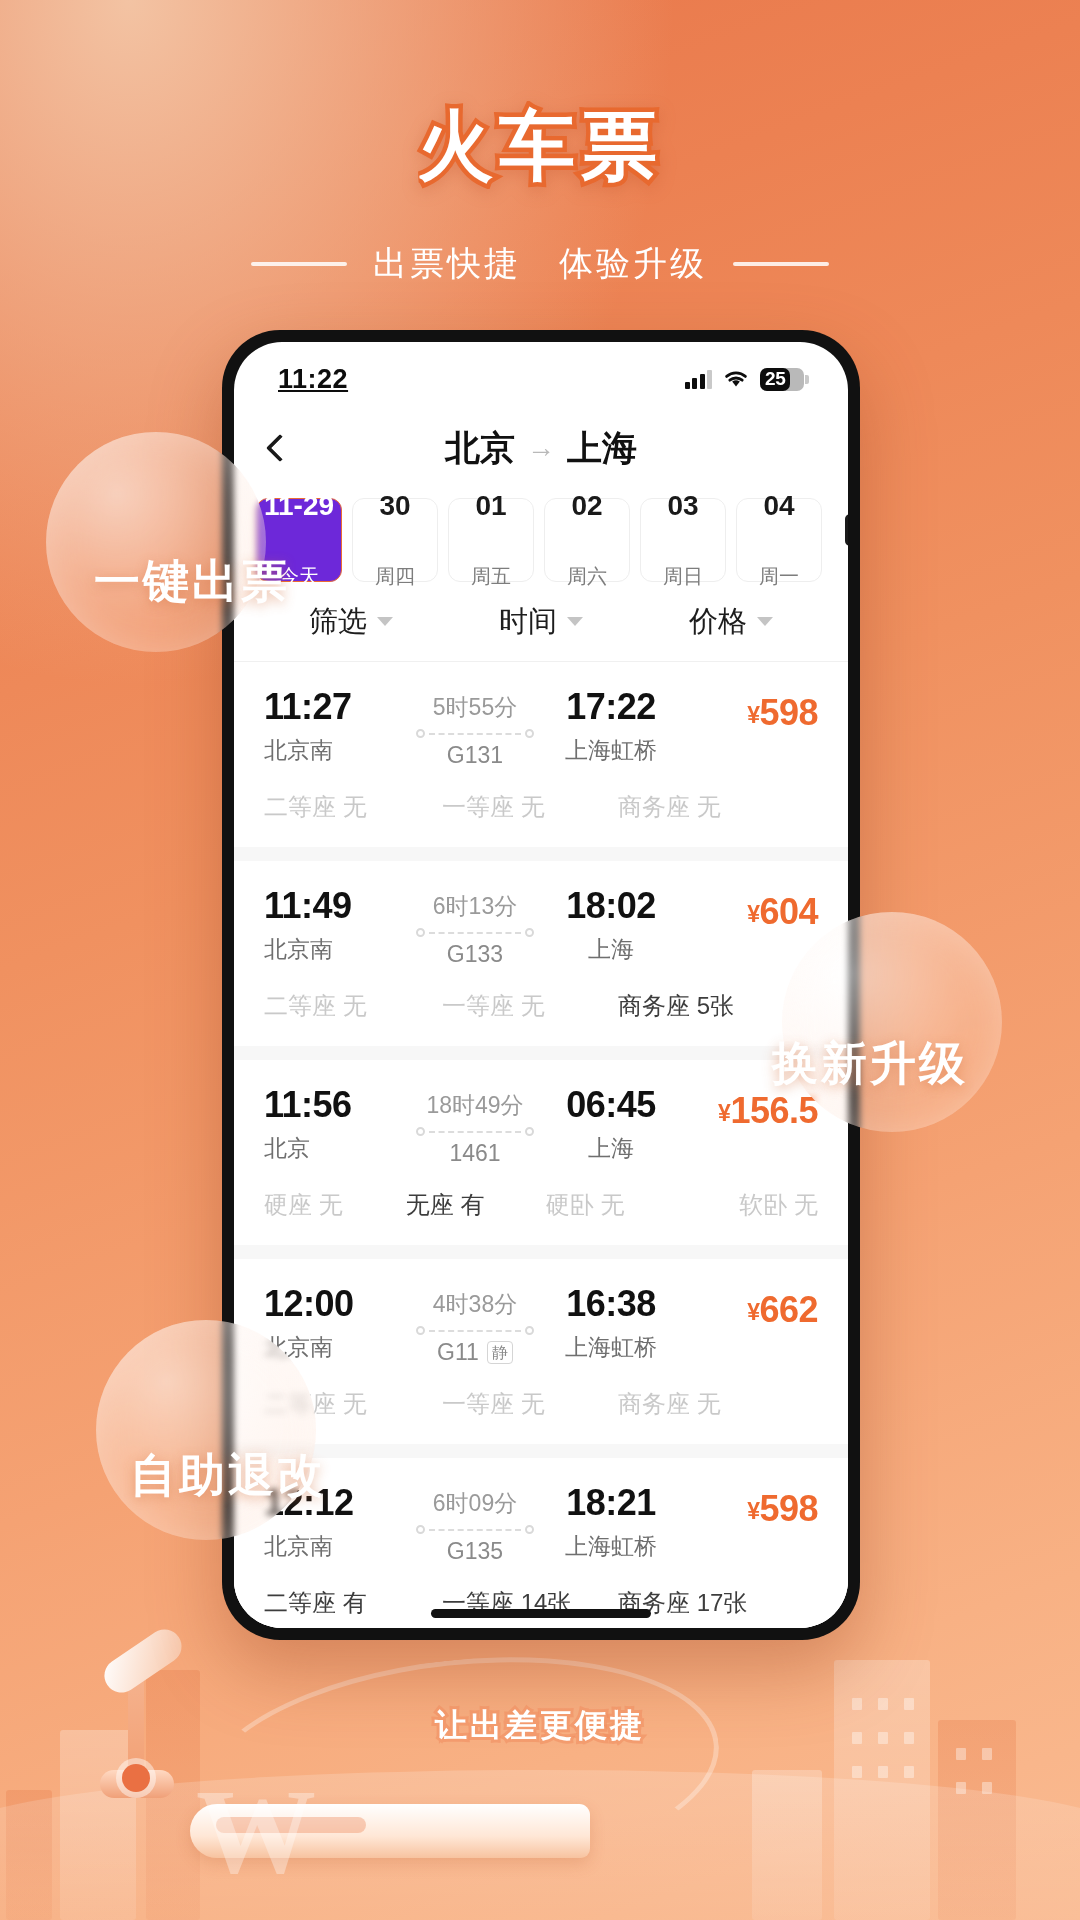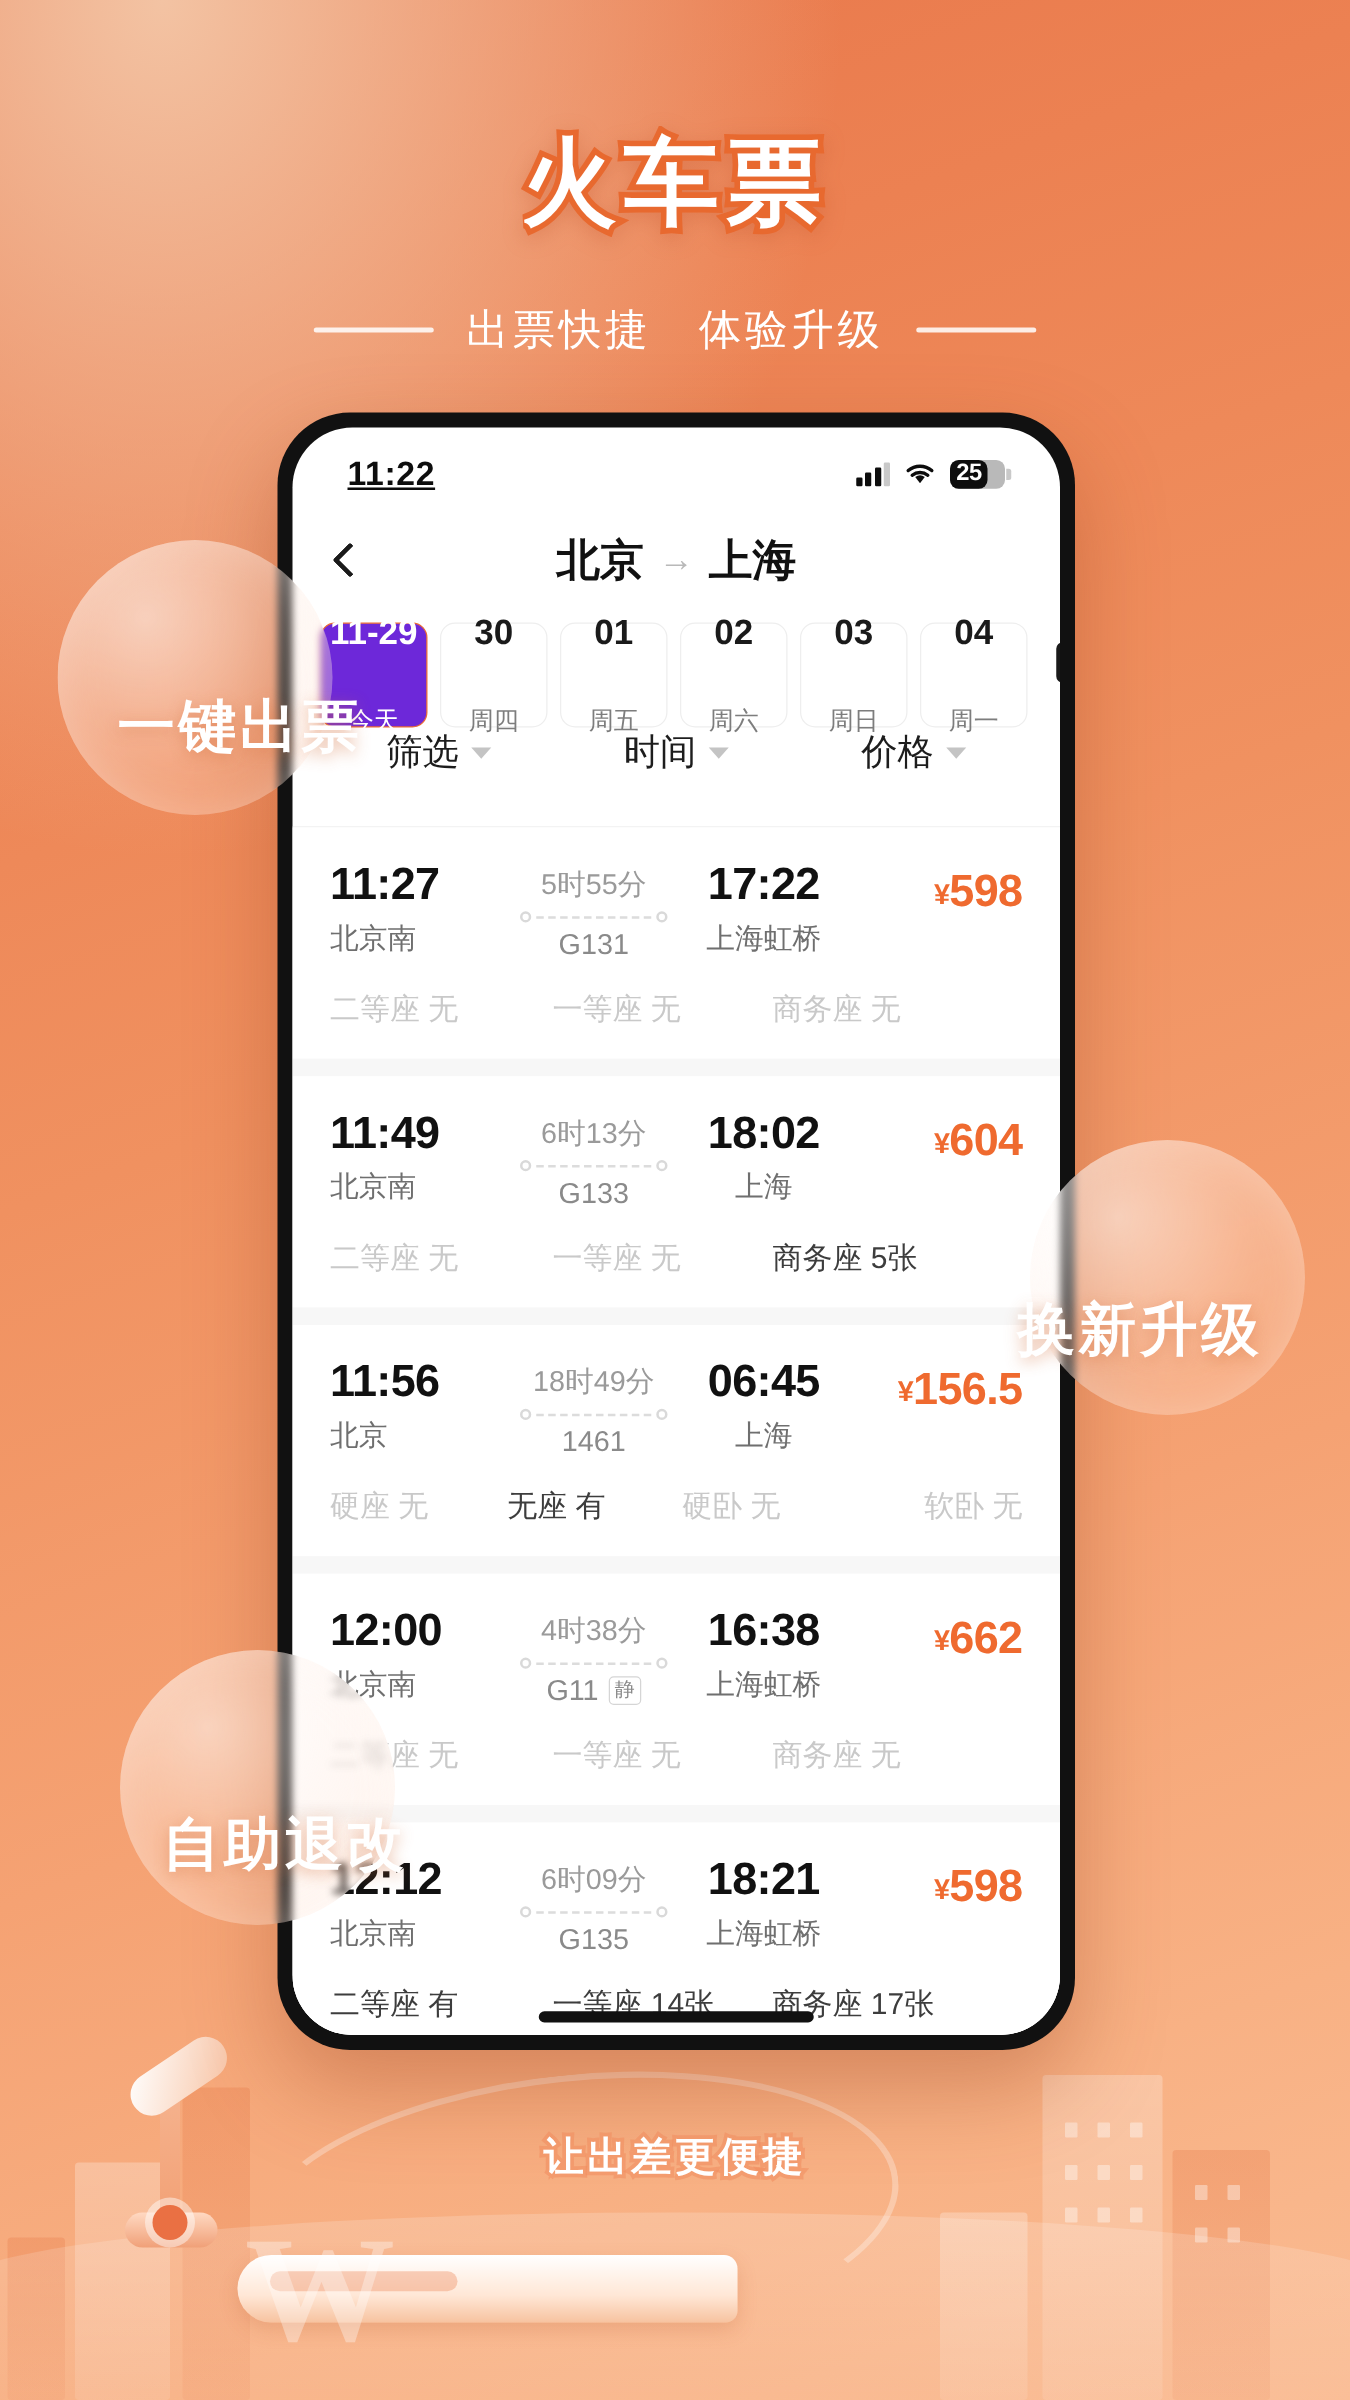--- a/index.html
+++ b/index.html
@@ -167,21 +167,21 @@
   }
   .cal-ico::after {
     content:""; position:absolute; left:4px; right:4px; top: 7px; height: 12px;
     background:
       repeating-linear-gradient(to right, #1a1a1a 0 4px, transparent 4px 8px),
       none;
     background-size: 8px 3px; background-repeat: repeat;
   }
 
   .filters {
-    display: flex; height: 80px; align-items: flex-start; border-bottom: 1px solid #f0f0f0;
+    display: flex; height: 80px; align-items: center; border-bottom: 1px solid #f0f0f0;
     padding: 0 22px;
   }
   .fitem { flex: 1; display:flex; align-items:center; justify-content:center; gap: 10px;
            font-size: 29px; color: #1d1d1d; }
   .fcaret { width:0;height:0;border-left:8px solid transparent;border-right:8px solid transparent;
             border-top: 9px solid #c4c4c4; }
 
   .list { padding: 0 0 0 0; background: #fafafa; }
   .trow {
     background: #fff; margin: 0 0 14px 0; padding: 26px 30px 24px 30px;
@@ -229,21 +229,21 @@
     box-shadow: inset 0 0 40px rgba(255,255,255,0.35);
     display:flex; align-items:center; justify-content:center;
   }
   .bubble .btxt {
     font-size: 46px; font-weight: bold; color: #ffffff; letter-spacing: 3px;
     text-shadow: 0 3px 12px rgba(210,110,60,0.45);
     white-space: nowrap;
   }
   #bubble-1 { left: 46px; top: 432px; width: 220px; height: 220px; }
   #bubble-1 .btxt { transform: translate(36px, 40px); }
-  #bubble-2 { left: 824px; top: 912px; width: 220px; height: 220px; }
+  #bubble-2 { left: 782px; top: 912px; width: 220px; height: 220px; }
   #bubble-2 .btxt { transform: translate(-22px, 42px); }
   #bubble-3 { left: 96px; top: 1320px; width: 220px; height: 220px; }
   #bubble-3 .btxt { transform: translate(22px, 46px); }
 
   .bottom-cap {
     position: absolute; left: 0; right: 0; bottom: 172px; text-align: center;
     font-size: 32px; font-weight: bold; color: #ffffff; letter-spacing: 3px;
     -webkit-text-stroke: 6px rgba(240,140,95,0.55);
     paint-order: stroke fill;
   }

